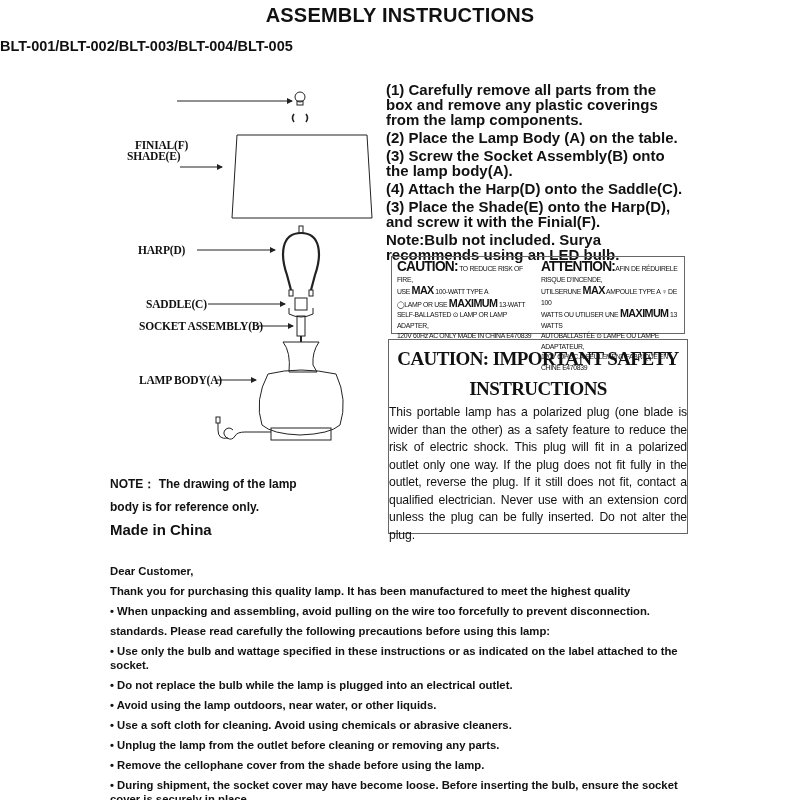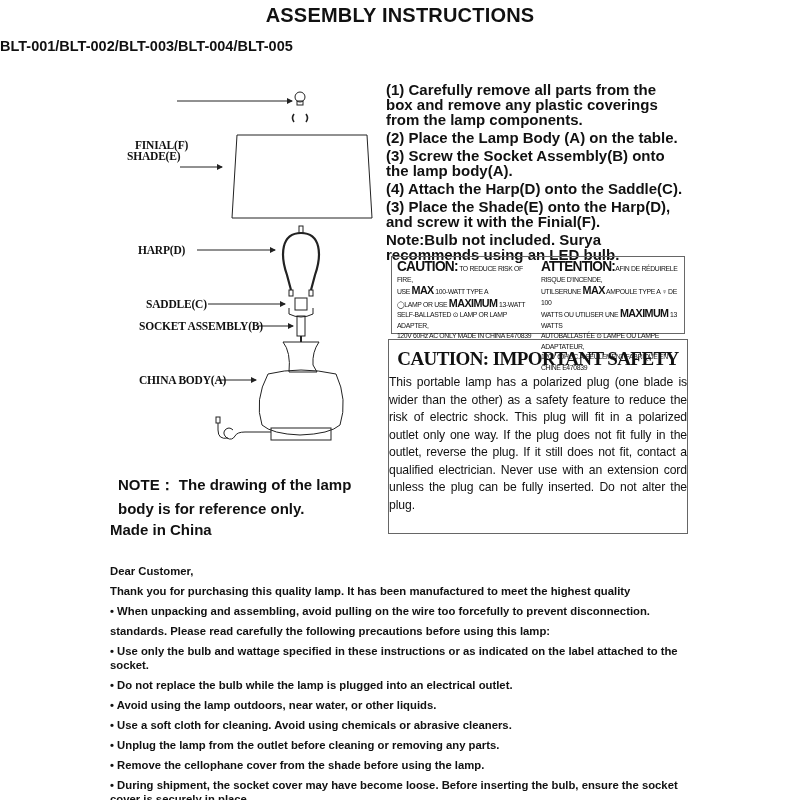--- a/index.html
+++ b/index.html
@@ -34,21 +34,21 @@
     .label-col .med { font-size: 11px; font-weight: bold; letter-spacing: -0.6px; }
     .safety-box {
       position: absolute; left: 388px; top: 339px; width: 300px; height: 195px;
       border: 1.5px solid #666; padding: 4px 0;
     }
     .safety-title {
       font-family: "Liberation Serif", serif; font-size: 19px; font-weight: bold;
       text-align: center; line-height: 30px; letter-spacing: -0.6px;
     }
     .safety-body { font-size: 12.2px; line-height: 17.5px; text-align: justify; letter-spacing: -0.1px; }
-    .note { position: absolute; left: 110px; font-size: 15px; font-weight: bold; margin-left: 8px; }
+    .note { position: absolute; left: 110px; font-size: 12px; font-weight: bold; }
     .made { position: absolute; left: 110px; top: 521px; font-size: 15px; font-weight: bold; }
     .letter { position: absolute; left: 110px; top: 564px; width: 600px; font-size: 11.3px; font-weight: bold; }
     .letter .line { height: 20px; line-height: 14px; }
     .letter .wrap { line-height: 14px; margin-bottom: 6px; }
   </style>
 </head>
 <body>
 
 <div class="title">ASSEMBLY INSTRUCTIONS</div>
 <div class="subtitle">BLT-001/BLT-002/BLT-003/BLT-004/BLT-005</div>
@@ -104,21 +104,21 @@
       <line x1="108" y1="224" x2="185" y2="224" marker-end="url(#arr)"></line>
       <line x1="158" y1="246" x2="193" y2="246" marker-end="url(#arr)"></line>
       <line x1="117" y1="300" x2="156" y2="300" marker-end="url(#arr)"></line>
     </g>
   </svg>
   <span class="part-label" style="left:35px; top:15px;margin-top:44px;">FINIAL(F)</span>
   <span class="part-label" style="left:27px; top:70px;">SHADE(E)</span>
   <span class="part-label" style="left:38px; top:164px;">HARP(D)</span>
   <span class="part-label" style="left:46px; top:218px;">SADDLE(C)</span>
   <span class="part-label" style="left:39px; top:240px;">SOCKET ASSEMBLY(B)</span>
-  <span class="part-label" style="left:39px; top:294px;">CHINA BODY(A)</span>
+  <span class="part-label" style="left:39px; top:294px;">LAMP BODY(A)</span>
 </div>
 
 <div class="steps">
   <p>(1) Carefully remove all parts from the box and remove any plastic coverings from the lamp components.</p>
   <p>(2) Place the Lamp Body (A) on the table.</p>
   <p>(3) Screw the Socket Assembly(B) onto the lamp body(A).</p>
   <p>(4) Attach the Harp(D) onto the Saddle(C).</p>
   <p>(3) Place the Shade(E) onto the Harp(D), and screw it with the Finial(F).</p>
   <p>Note:Bulb not included. Surya recommends using an LED bulb.</p>
 </div>
@@ -135,20 +135,21 @@
     <div><span class="big">ATTENTION:</span><span>AFIN DE RÉDUIRELE RISQUE D'INCENDE,</span></div>
     <div><span>UTILSERUNE</span> <span class="med">MAX</span> <span>AMPOULE TYPE A ♀ DE 100</span></div>
     <div><span>WATTS OU UTILISER UNE</span> <span class="med">MAXIMUM</span> <span>13 WATTS</span></div>
     <div>AUTOBALLASTÉE ⊙ LAMPE OU LAMPE ADAPTATEUR,</div>
     <div>120V 60Hz C.A.SEULEMENT FABRIQUÉ EN CHINE E470839</div>
   </div>
 </div>
 
 <div class="safety-box">
   <div class="safety-title">CAUTION: IMPORTANT SAFETY</div>
+  <div class="safety-title">INSTRUCTIONS</div>
   <div class="safety-body">This portable lamp has a polarized plug (one blade is wider than the other) as a safety feature to reduce the risk of electric shock. This plug will fit in a polarized outlet only one way. If the plug does not fit fully in the outlet, reverse the plug. If it still does not fit, contact a qualified electrician. Never use with an extension cord unless the plug can be fully inserted. Do not alter the plug.</div>
 </div>
 
 <div class="note" style="top:476px;">NOTE： The drawing of the lamp</div>
 <div class="note" style="top:500px;">body is for reference only.</div>
 <div class="made">Made in China</div>
 
 <div class="letter">
   <div class="line">Dear Customer,</div>
   <div class="line">Thank you for purchasing this quality lamp. It has been manufactured to meet the highest quality</div>

